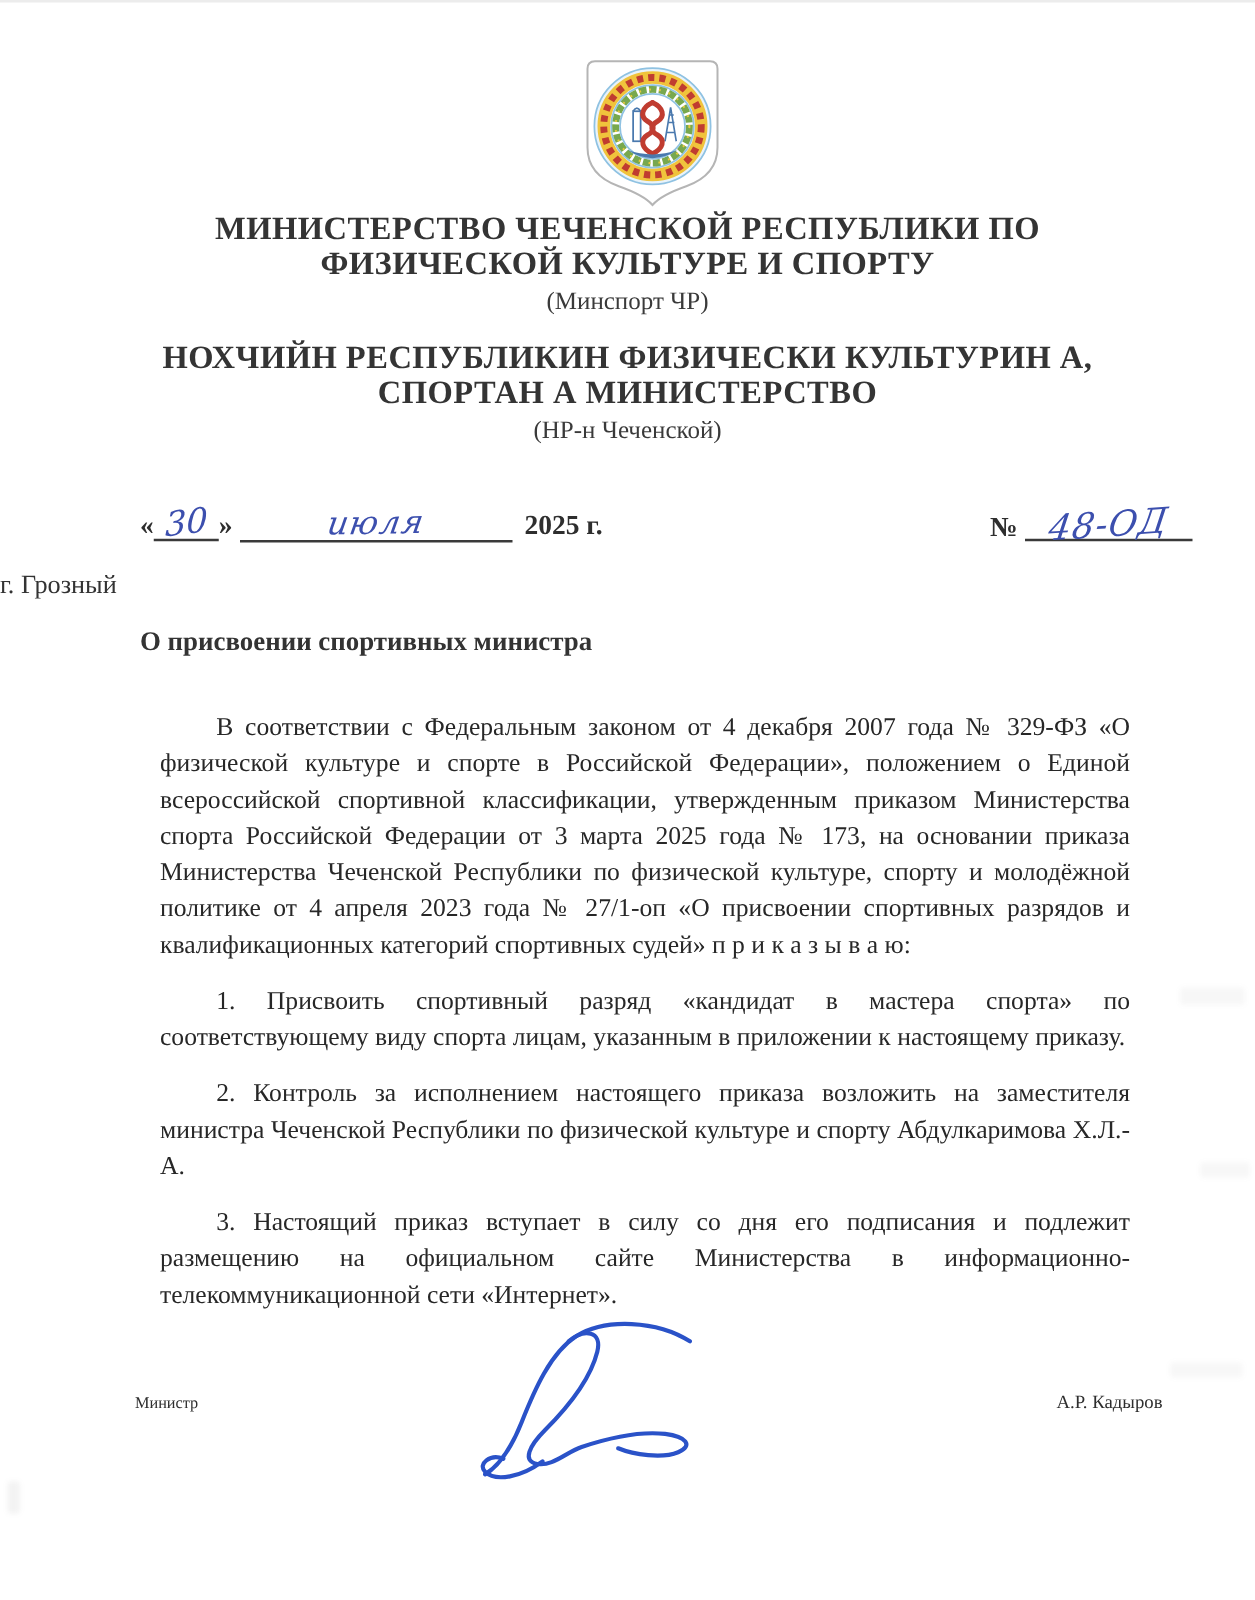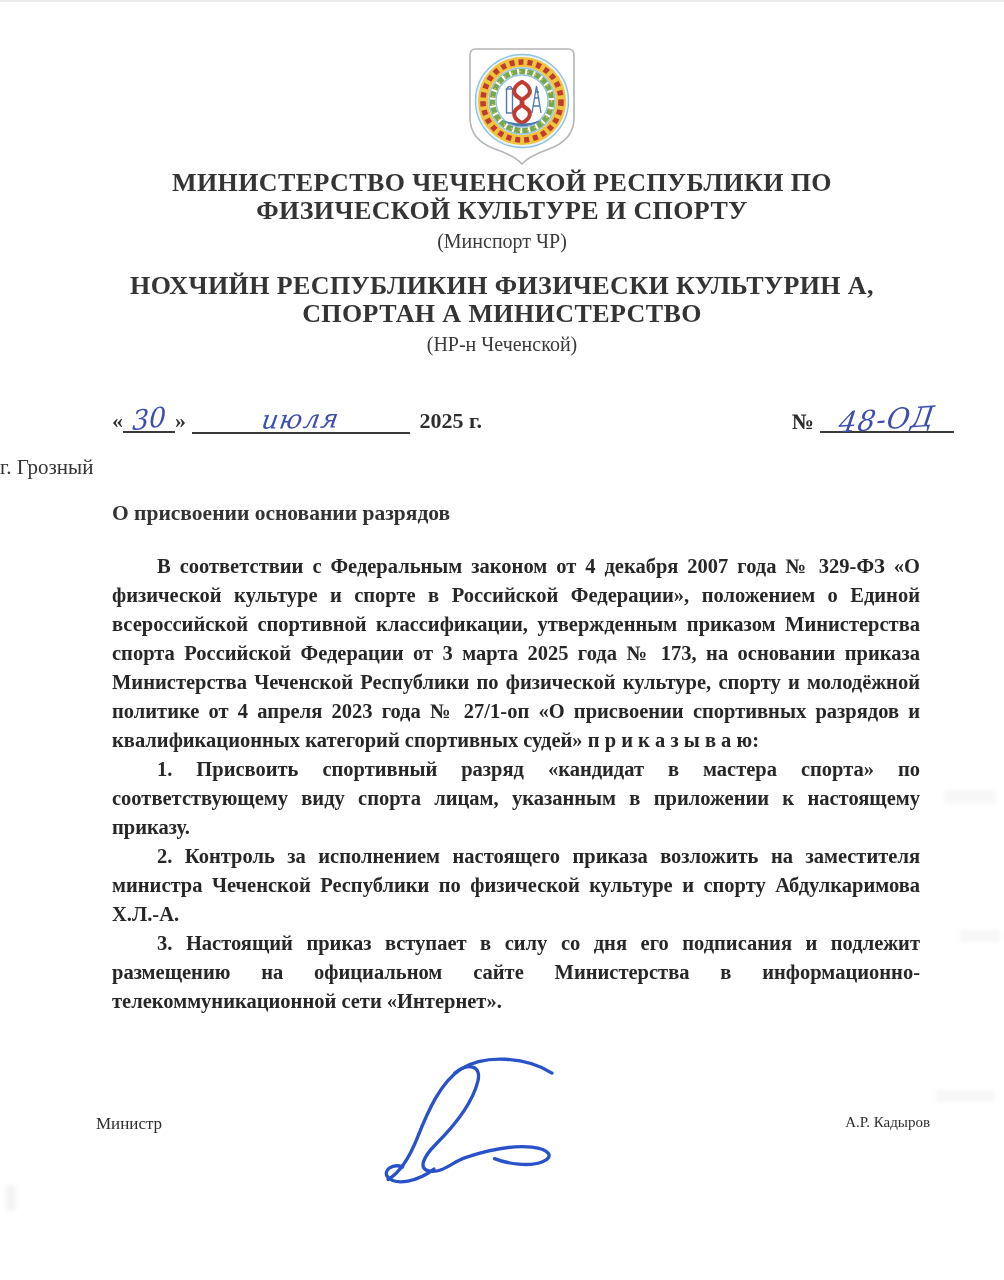--- a/index.html
+++ b/index.html
@@ -65,24 +65,24 @@
   .subject {
     position: absolute; top: 501px; left: 112px;
     font-weight: bold; font-size: 21.5px; color: #333;
   }
 
   
   .body-text {
     position: absolute; top: 552px; left: 112px; width: 808px;
     font-size: 20.5px; line-height: 29px; text-align: justify; color: #272727;
   }
-  .body-text p { margin: 0; text-indent: 45px; font-weight: bold; }
+  .body-text p { margin: 16px; text-indent: 45px; }
 
   
-  .sig-position { position: absolute; left: 96px; top: 1114px; font-size: 17px; color: #2e2e2e; }
+  .sig-position { position: absolute; left: 108px; top: 1114px; font-size: 13px; color: #2e2e2e; }
   .sig-name { position: absolute; right: 74px; top: 1114px; font-size: 15px; color: #2e2e2e; }
   .signature { position: absolute; left: 338px; top: 1052px; width: 240px; height: 135px; }
 
   
   .artifact { position: absolute; background: rgba(90,90,90,0.05); filter: blur(2px); border-radius: 3px; }
   .a1 { right: 8px; top: 790px; width: 52px; height: 14px; }
   .a2 { right: 4px; top: 930px; width: 40px; height: 12px; }
   .a3 { right: 10px; top: 1090px; width: 58px; height: 12px; }
   .a4 { left: 6px; top: 1185px; width: 10px; height: 26px; background: rgba(90,90,90,0.07); }
 </style>
@@ -128,21 +128,21 @@
   <div class="dateline"><span>«</span><span class="fill-slot slot-day"><span class="hw hw-day">30</span></span><span>»</span>
     <span class="fill-slot slot-month"><span class="hw hw-month">июля</span></span><span>2025 г.</span>
   </div>
 
   <div class="numline"><span>№</span>
     <span class="fill-slot slot-num"><span class="hw hw-num">48-ОД</span></span>
   </div>
 
   <div class="city">г. Грозный</div>
 
-  <div class="subject">О присвоении основании разрядов</div>
+  <div class="subject">О присвоении спортивных министра</div>
 
   <div class="body-text">
     <p>В соответствии с Федеральным законом от 4 декабря 2007 года № 329-ФЗ «О физической культуре и спорте в Российской Федерации», положением о Единой всероссийской спортивной классификации, утвержденным приказом Министерства спорта Российской Федерации от 3 марта 2025 года № 173, на основании приказа Министерства Чеченской Республики по физической культуре, спорту и молодёжной политике от 4 апреля 2023 года № 27/1-оп «О присвоении спортивных разрядов и квалификационных категорий спортивных судей» п р и к а з ы в а ю:</p>
     <p>1. Присвоить спортивный разряд «кандидат в мастера спорта» по соответствующему виду спорта лицам, указанным в приложении к настоящему приказу.</p>
     <p>2. Контроль за исполнением настоящего приказа возложить на заместителя министра Чеченской Республики по физической культуре и спорту Абдулкаримова Х.Л.-А.</p>
     <p>3. Настоящий приказ вступает в силу со дня его подписания и подлежит размещению на официальном сайте Министерства в информационно-телекоммуникационной сети «Интернет».</p>
   </div>
 
   <div class="sig-position">Министр</div>
 

